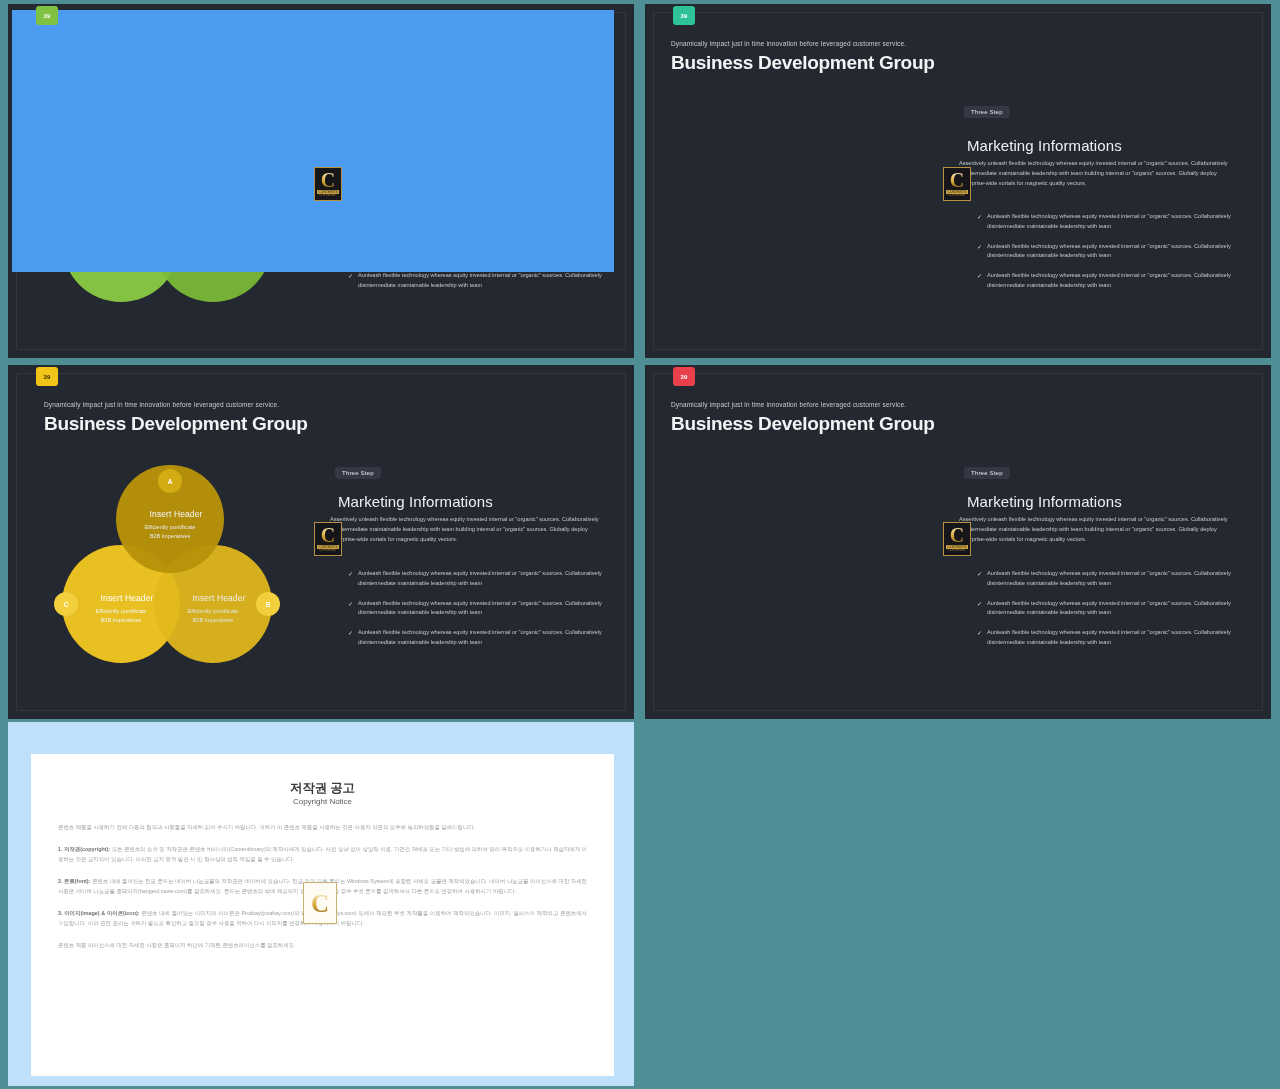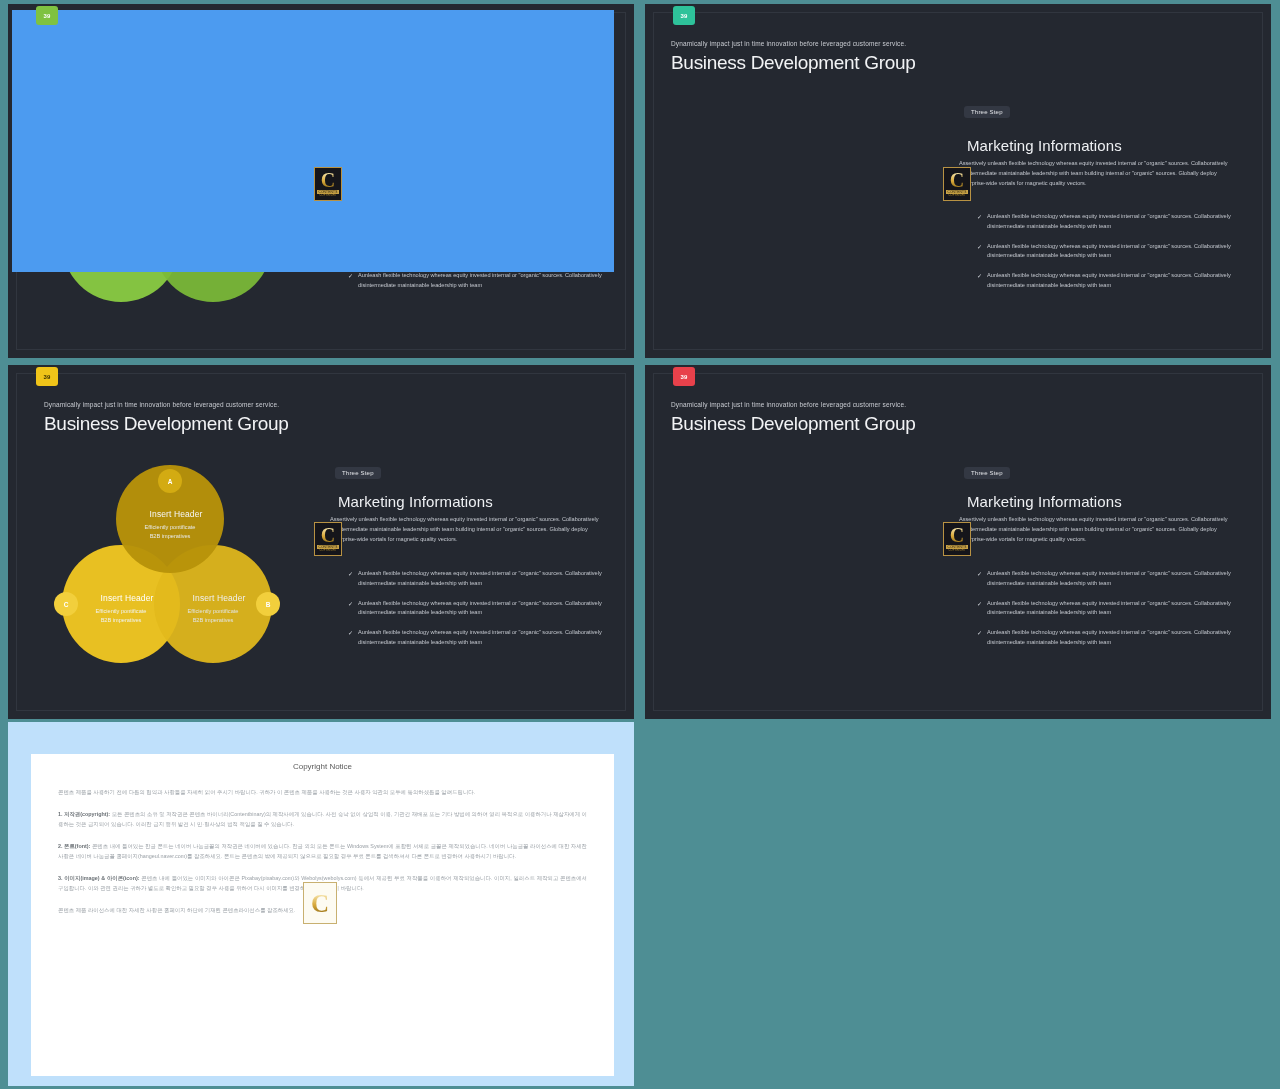--- a/index.html
+++ b/index.html
@@ -38,21 +38,21 @@
     position: absolute;
     font-size: 6.5px;
     color: #c9ccd2;
     letter-spacing: .15px;
     white-space: nowrap;
   }
   .title {
     position: absolute;
     font-size: 19px;
     color: #f2f3f5;
-    font-weight: 400;
+    font-weight: 700;
     letter-spacing: -.3px;
     white-space: nowrap;
   }
 
   
   .venn { position: absolute; }
   .circ {
     position: absolute;
     border-radius: 50%;
     display: flex;
@@ -163,21 +163,21 @@
     background: #ffffff;
   }
   .doc-title {
     margin-top: 26px;
     text-align: center;
     font-size: 12.5px; font-weight: bold; color: #3a3a3a;
     letter-spacing: -.2px;
   }
   .doc-sub {
     text-align: center;
-    font-size: 8px; color: #5b5b5b; margin-top: 8px;
+    font-size: 8px; color: #5b5b5b; margin-top: 0;
   }
   .doc-body { padding: 0 27px; margin-top: 16px; }
   .doc-p {
     font-size: 5.4px; line-height: 1.95; color: #9aa0a6;
     margin-bottom: 11px; text-align: justify;
   }
   .doc-p b { color: #6b7176; }
   .doc-wm {
     position: absolute;
     left: 303px; top: 882px;
@@ -377,20 +377,21 @@
         <span class="chk">✓</span>
         <span class="btxt">Aunleash flexible technology whereas equity invested internal or "organic" sources. Collaboratively disintermediate maintainable leadership with team</span>
       </div>
     </div>
   </div>
 
   <div class="doc-outer"></div>
   <div class="doc-blue"></div>
 
   <div class="doc-page">
+    <div class="doc-title">저작권 공고</div>
     <div class="doc-sub">Copyright Notice</div>
     <div class="doc-body">
       <p class="doc-p">
         <span>콘텐츠 제품을 사용하기 전에 다음의 협약과 사항들을 자세히 읽어 주시기 바랍니다. 귀하가 이 콘텐츠 제품을 사용하는 것은 사용자 약관의 모두에 동의하셨음을 알려드립니다.</span>
       </p>
       <p class="doc-p">
         <b>1. 저작권(copyright):</b>
         <span>모든 콘텐츠의 소유 및 저작권은 콘텐츠 바이너리(Contentbinary)의 제작사에게 있습니다. 사전 승낙 없이 상업적 이용, 기관간 재배포 또는 기타 방법에 의하여 영리 목적으로 이용하거나 제삼자에게 이용하는 것은 금지되어 있습니다. 이러한 금지 행위 발견 시 민·형사상의 법적 책임을 질 수 있습니다.</span>
       </p>
       <p class="doc-p">

